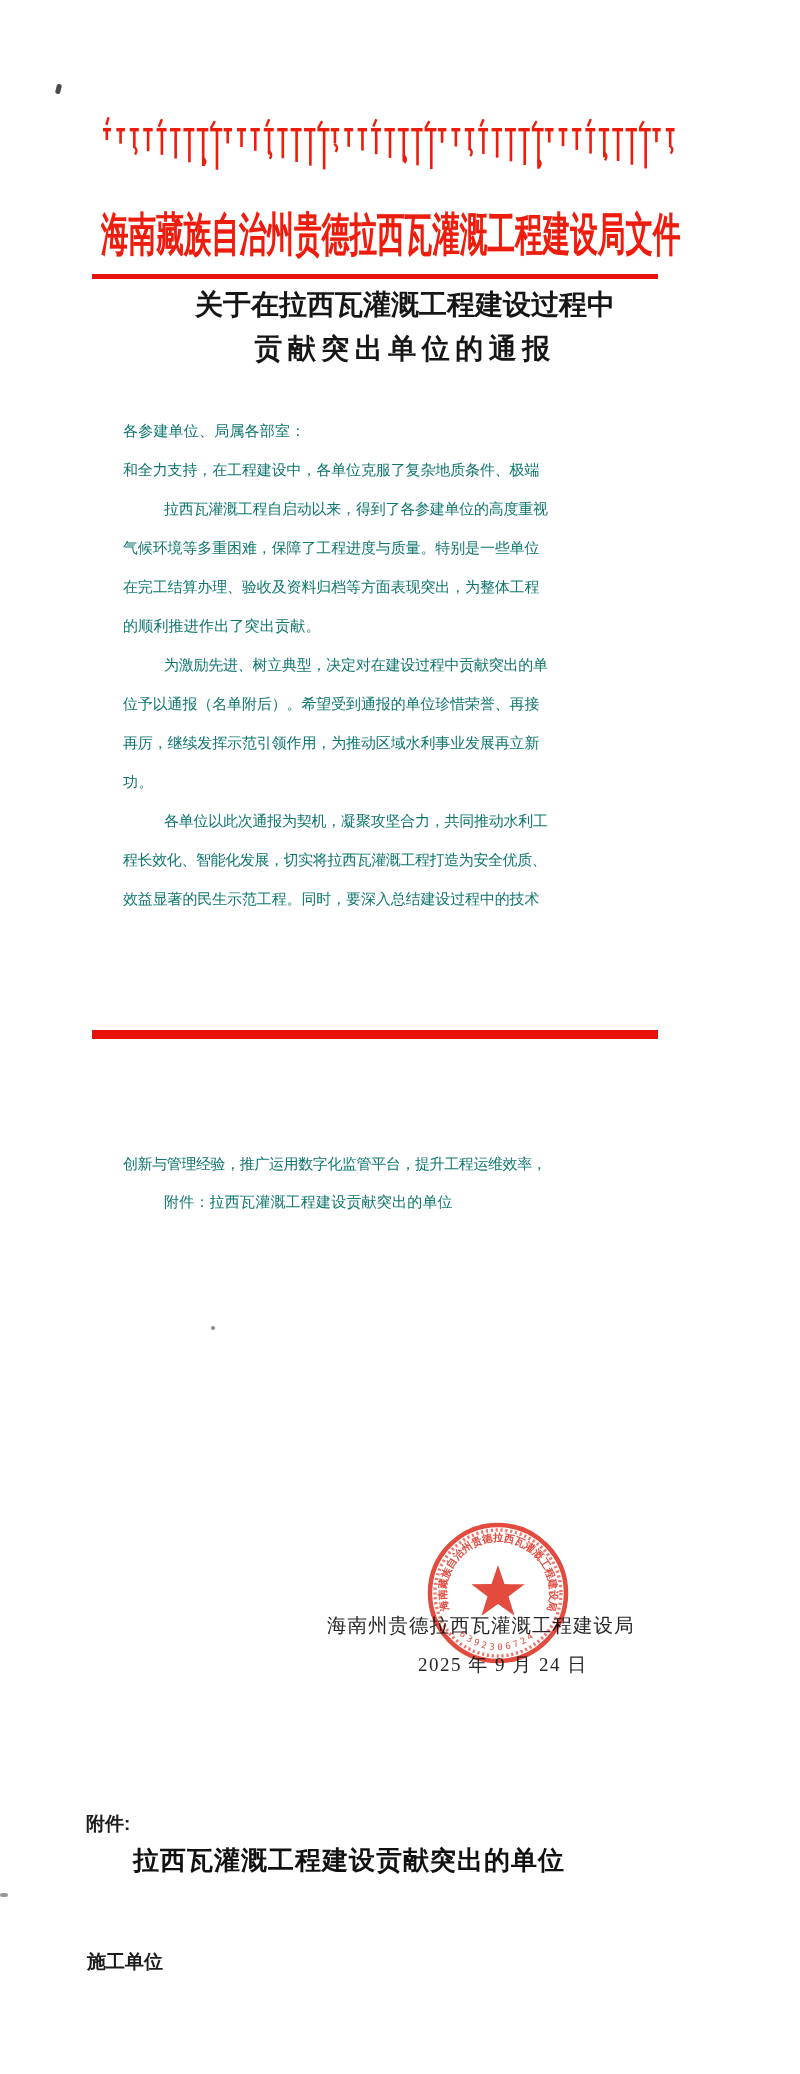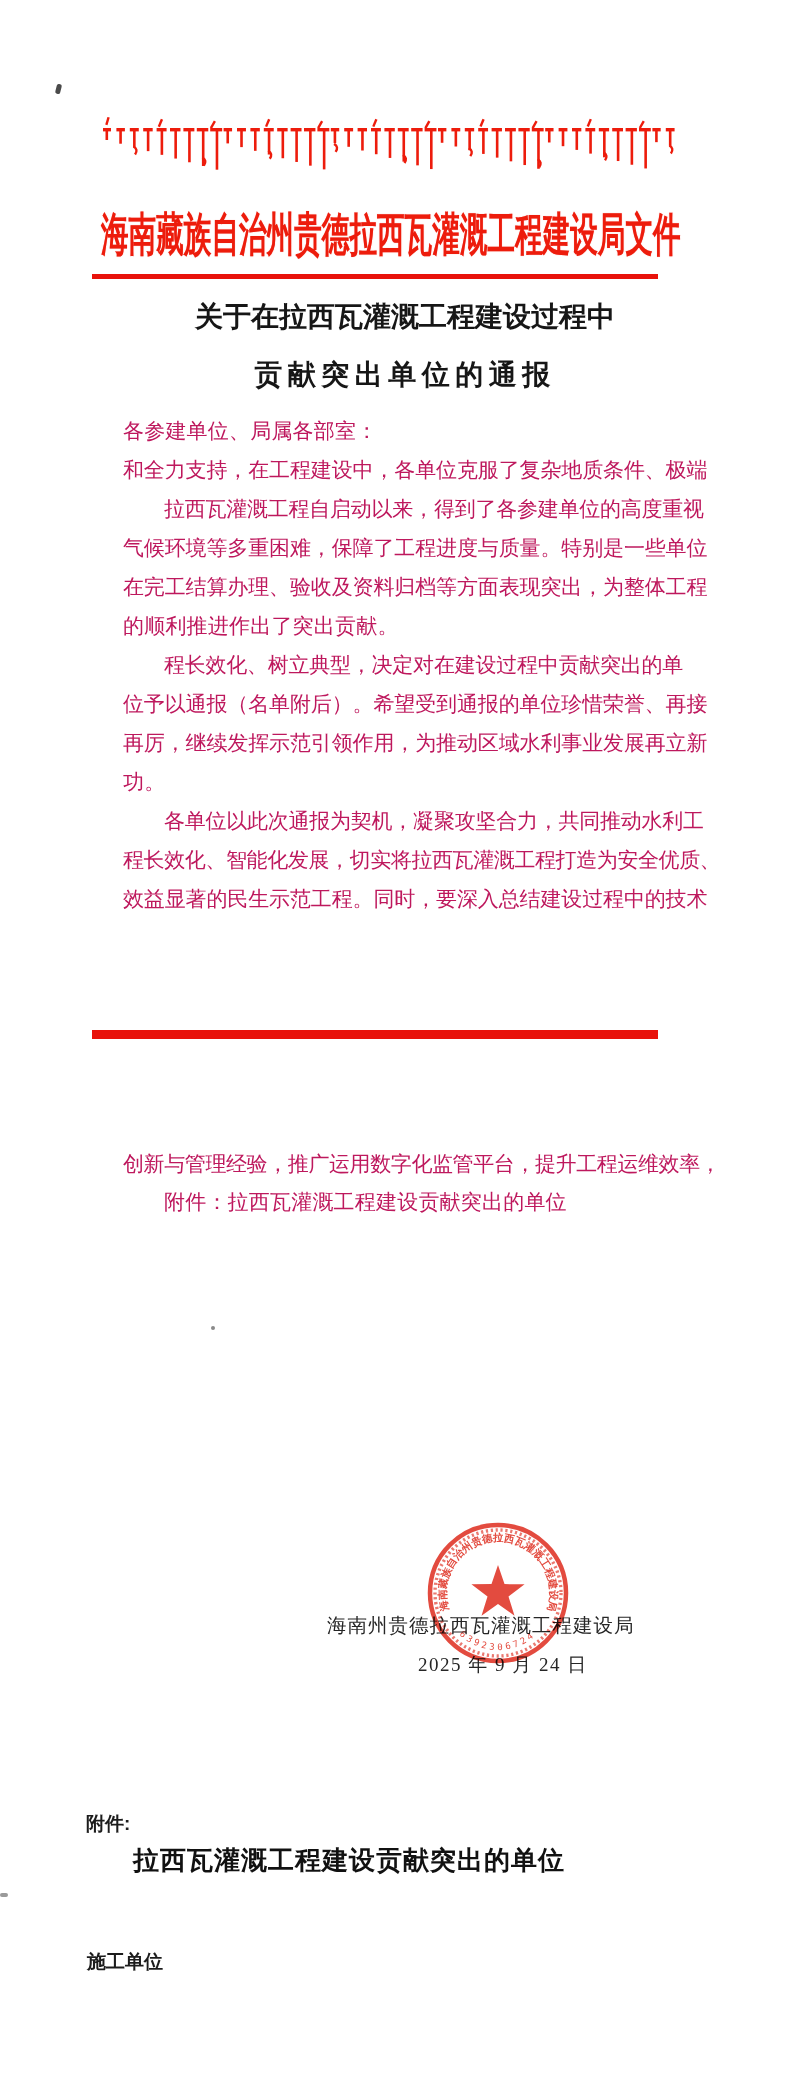--- a/index.html
+++ b/index.html
@@ -11,29 +11,29 @@
   
   .banner{left:101px;top:210px;font-size:46px;line-height:50px;font-weight:900;color:#ed1c0c;
           white-space:nowrap;transform:scaleX(0.60);transform-origin:0 50%;
           font-family:"Liberation Serif","DejaVu Serif",serif;text-shadow:0 0 1px rgba(237,28,12,.55);}
 
   .redrule{background:#e8120b;}
   .rule-top{left:92px;top:274px;width:566px;height:5px;}
   .rule-mid{left:92px;top:1030px;width:566px;height:9px;}
 
   .doc-title{left:0;top:288px;width:800px;text-align:center;font-size:28px;line-height:34px;
-             font-weight:bold;color:#161616;padding-left:10px;box-sizing:border-box;margin-top:12px;}
-  .doc-title2{top:346px;letter-spacing:5.5px;}
+             font-weight:bold;color:#161616;padding-left:10px;box-sizing:border-box;}
+  .doc-title2{top:332px;letter-spacing:5.5px;}
 
   
   .col{left:123px;width:560px;}
   #body-block{top:412px;}
   #lower-block{top:1145px;}
   #lower-block .bl{height:38px;line-height:38px;}
-  .bl{position:relative;height:39px;line-height:39px;font-size:21px;color:#be185d;
+  .bl{position:relative;height:39px;line-height:39px;font-size:15px;color:#0f766e;
       white-space:nowrap;letter-spacing:.2px;}
   .bl.indent{padding-left:41px;}
 
   
   .sig{left:327px;top:1612px;font-size:19.5px;letter-spacing:1px;color:#262626;white-space:nowrap;}
   .sigdate{left:418px;top:1652px;font-size:19px;letter-spacing:1.5px;color:#262626;white-space:nowrap;}
 
   
   .seal{left:424px;top:1519px;width:148px;height:148px;mix-blend-mode:multiply;opacity:.9;}
 
@@ -170,21 +170,21 @@
   <div class="abs doc-title">关于在拉西瓦灌溉工程建设过程中</div>
   <div class="abs doc-title doc-title2">贡献突出单位的通报</div>
 
   <div class="abs col" id="body-block">
       <div class="bl start">各参建单位、局属各部室：</div>
       <div class="bl " style="letter-spacing: -0.13px;">和全力支持，在工程建设中，各单位克服了复杂地质条件、极端</div>
       <div class="bl indent" style="letter-spacing: -0.24px;">拉西瓦灌溉工程自启动以来，得到了各参建单位的高度重视</div>
       <div class="bl " style="letter-spacing: -0.13px;">气候环境等多重困难，保障了工程进度与质量。特别是一些单位</div>
       <div class="bl " style="letter-spacing: -0.13px;">在完工结算办理、验收及资料归档等方面表现突出，为整体工程</div>
       <div class="bl end">的顺利推进作出了突出贡献。</div>
-      <div class="bl indent" style="letter-spacing: -0.24px;">程长效化、树立典型，决定对在建设过程中贡献突出的单</div>
+      <div class="bl indent" style="letter-spacing: -0.24px;">为激励先进、树立典型，决定对在建设过程中贡献突出的单</div>
       <div class="bl " style="letter-spacing: -0.13px;">位予以通报（名单附后）。希望受到通报的单位珍惜荣誉、再接</div>
       <div class="bl " style="letter-spacing: -0.13px;">再厉，继续发挥示范引领作用，为推动区域水利事业发展再立新</div>
       <div class="bl end">功。</div>
       <div class="bl indent" style="letter-spacing: -0.24px;">各单位以此次通报为契机，凝聚攻坚合力，共同推动水利工</div>
       <div class="bl " style="letter-spacing: -0.4px;">程长效化、智能化发展，切实将拉西瓦灌溉工程打造为安全优质、</div>
       <div class="bl " style="letter-spacing: -0.13px;">效益显著的民生示范工程。同时，要深入总结建设过程中的技术</div>
     </div>
 
   <div class="abs redrule rule-mid"></div>
 

